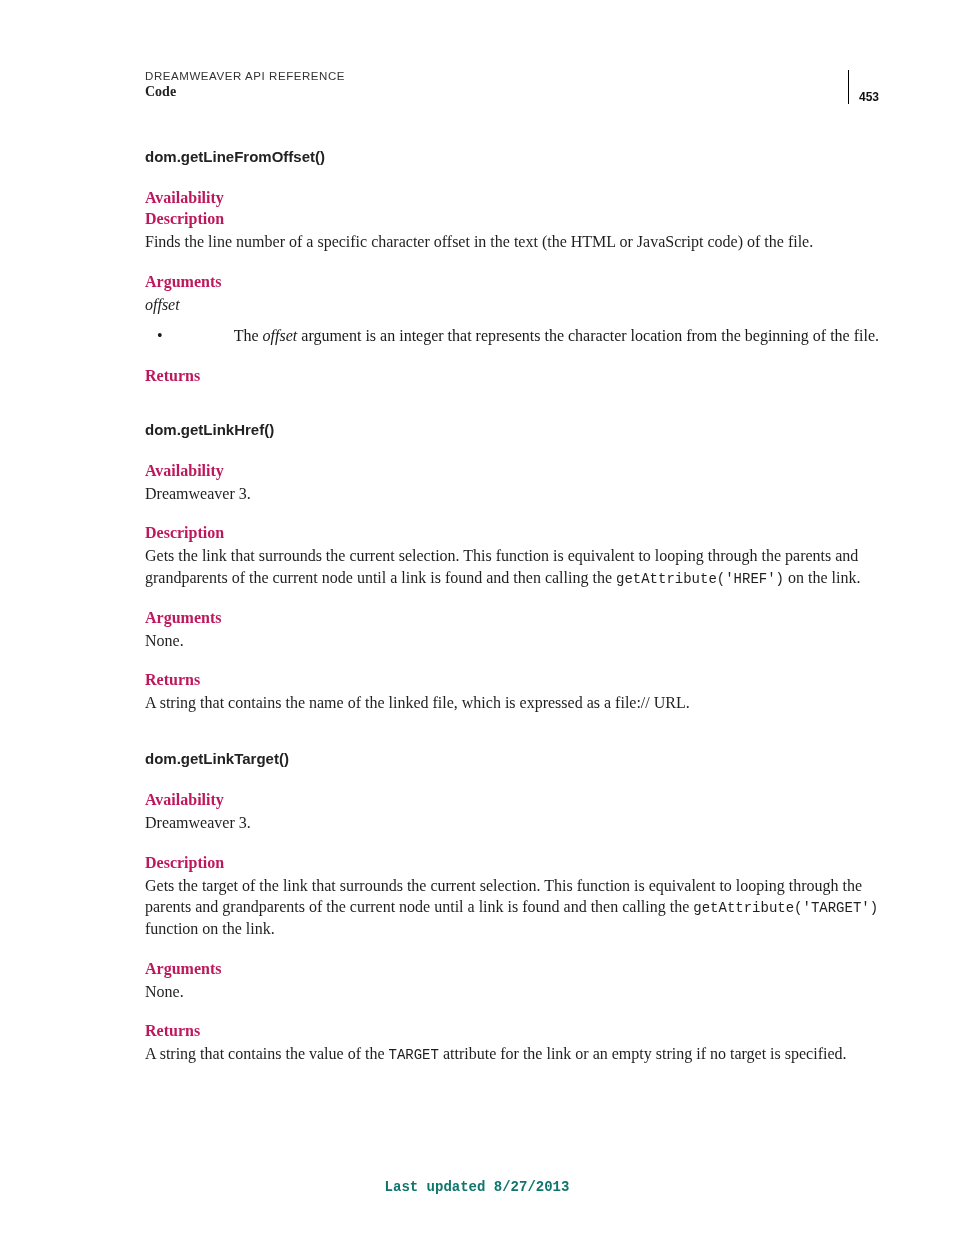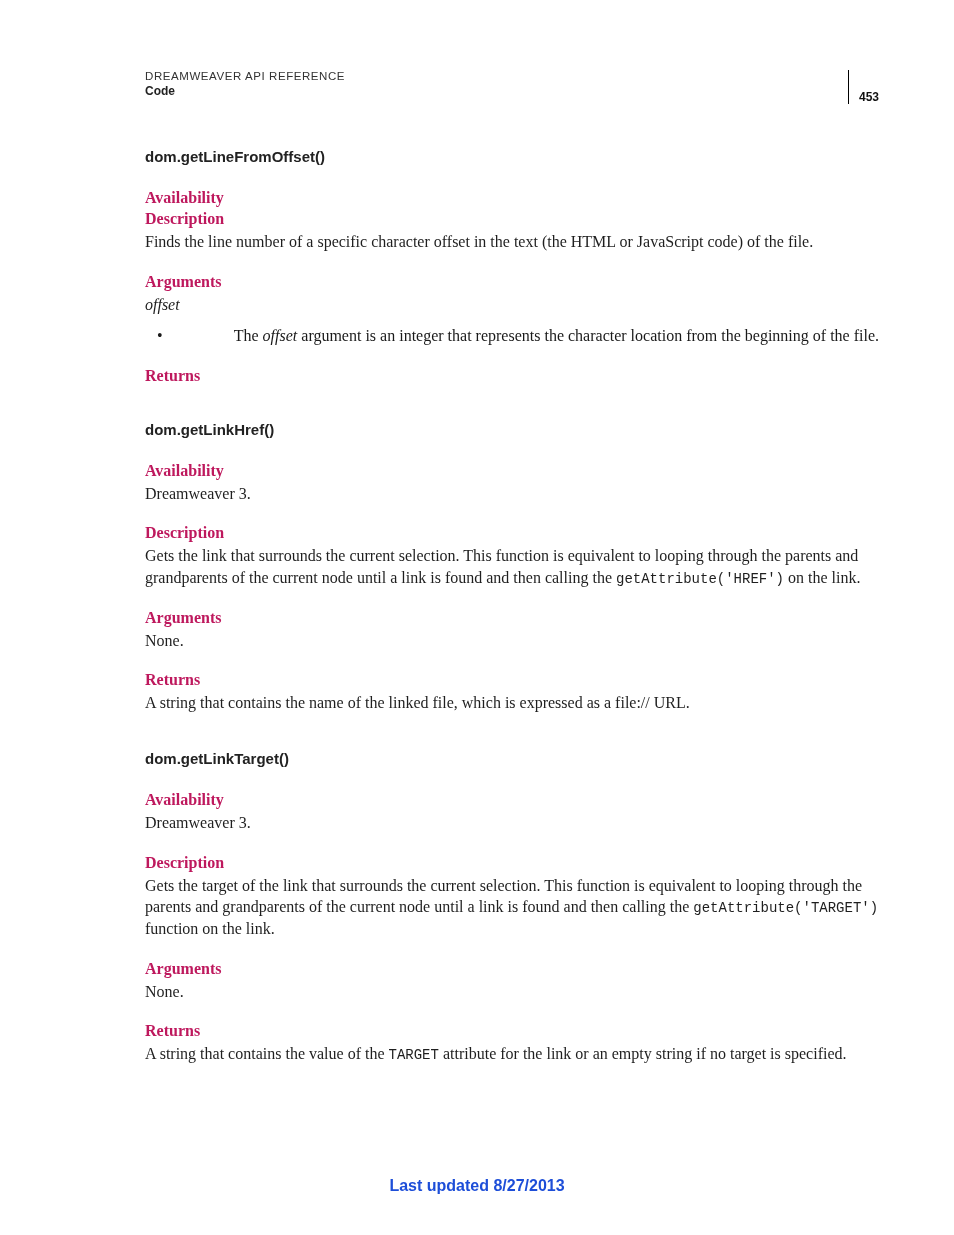--- a/index.html
+++ b/index.html
@@ -21,22 +21,22 @@
     height: 40px;
     margin-bottom: 38px;
   }
   .rh-left {
     font-family: "Myriad Pro", "Helvetica Neue", Arial, sans-serif;
     font-size: 11.5px;
     letter-spacing: 0.05em;
     color: #333;
   }
   .rh-sub {
-    font-family: Liberation Sans, sans-serif;
-    font-size: 12px;
+    font-family: Liberation Serif, serif;
+    font-size: 14px;
     font-weight: 700;
     color: #222;
     margin-top: 2px;
   }
   .rh-right {
     position: absolute;
     right: 0;
     top: 0;
     padding-left: 10px;
     border-left: 1.5px solid #000;
@@ -93,24 +93,24 @@
   code.mono, span.mono {
     font-family: "Courier New", Courier, monospace;
     font-size: 14px;
   }
   .section { margin-bottom: 36px; }
   .footer {
     position: absolute;
     left: 0; right: 0;
     bottom: 40px;
     text-align: center;
-    font-family: Liberation Sans, sans-serif;
-    font-size: 16px;
+    font-family: Liberation Mono, monospace;
+    font-size: 14px;
     font-weight: 600;
-    color: #1d4ed8;
+    color: #0f766e;
   }
 </style>
 </head>
 <body>
 
 <div class="page">
 
   <div class="running-head">
     <div class="rh-left">DREAMWEAVER API REFERENCE</div>
     <div class="rh-sub">Code</div>

